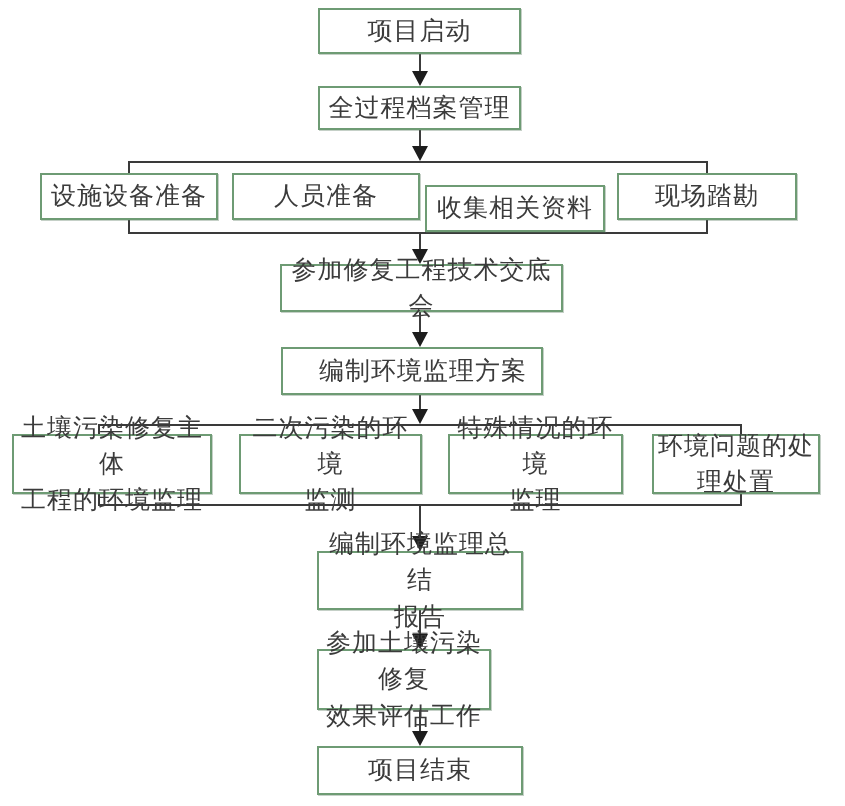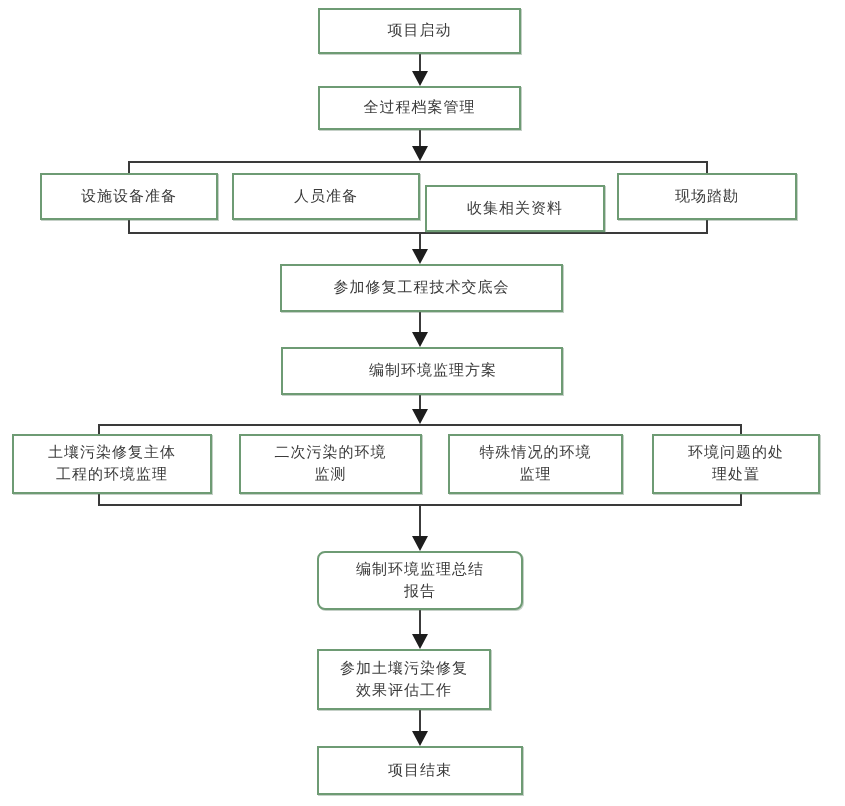--- a/index.html
+++ b/index.html
@@ -18,21 +18,21 @@
   .node {
     position: absolute;
     box-sizing: border-box;
     background: #ffffff;
     border: 2px solid #6e9b74;
     box-shadow: 1px 1px 0 rgba(90,120,95,0.35);
     display: flex;
     align-items: center;
     justify-content: center;
     text-align: center;
-    font-size: 15px;
+    font-size: 25px;
     letter-spacing: 1px;
     line-height: 1.45;
     color: #3b3b3b;
     z-index: 3;
   }
   .node span {
     white-space: pre-line;
   }
   .group-rect {
     position: absolute;
@@ -124,42 +124,42 @@
     <span>收集相关资料</span>
   </div>
   <div class="node" style="left:617px; top:173px; width:180px; height:47px;">
     <span>现场踏勘</span>
   </div>
 
   <div class="node" style="left:280px; top:264px; width:283px; height:48px;">
     <span>参加修复工程技术交底会</span>
   </div>
 
-  <div class="node" style="left:281px; top:347px; width:282px; height:48px;padding-left:22px;">
+  <div class="node" style="left:281px; top:347px; width:262px; height:48px;padding-left:22px;">
     <span>编制环境监理方案</span>
   </div>
 
   <div class="node" style="left:12px; top:434px; width:200px; height:60px;">
     <span>土壤污染修复主体
 工程的环境监理</span>
   </div>
   <div class="node" style="left:239px; top:434px; width:183px; height:60px;">
     <span>二次污染的环境
 监测</span>
   </div>
   <div class="node" style="left:448px; top:434px; width:175px; height:60px;">
     <span>特殊情况的环境
 监理</span>
   </div>
   <div class="node" style="left:652px; top:434px; width:168px; height:60px;">
     <span>环境问题的处
 理处置</span>
   </div>
 
-  <div class="node" style="left:317px; top:551px; width:206px; height:59px;border-radius:8px;">
+  <div class="node" style="left:317px; top:551px; width:206px; height:59px;">
     <span>编制环境监理总结
 报告</span>
   </div>
 
   <div class="node" style="left:317px; top:649px; width:174px; height:61px;align-items:center;">
     <span>参加土壤污染修复
 效果评估工作</span>
   </div>
 
   <div class="node" style="left:317px; top:746px; width:206px; height:49px;">

